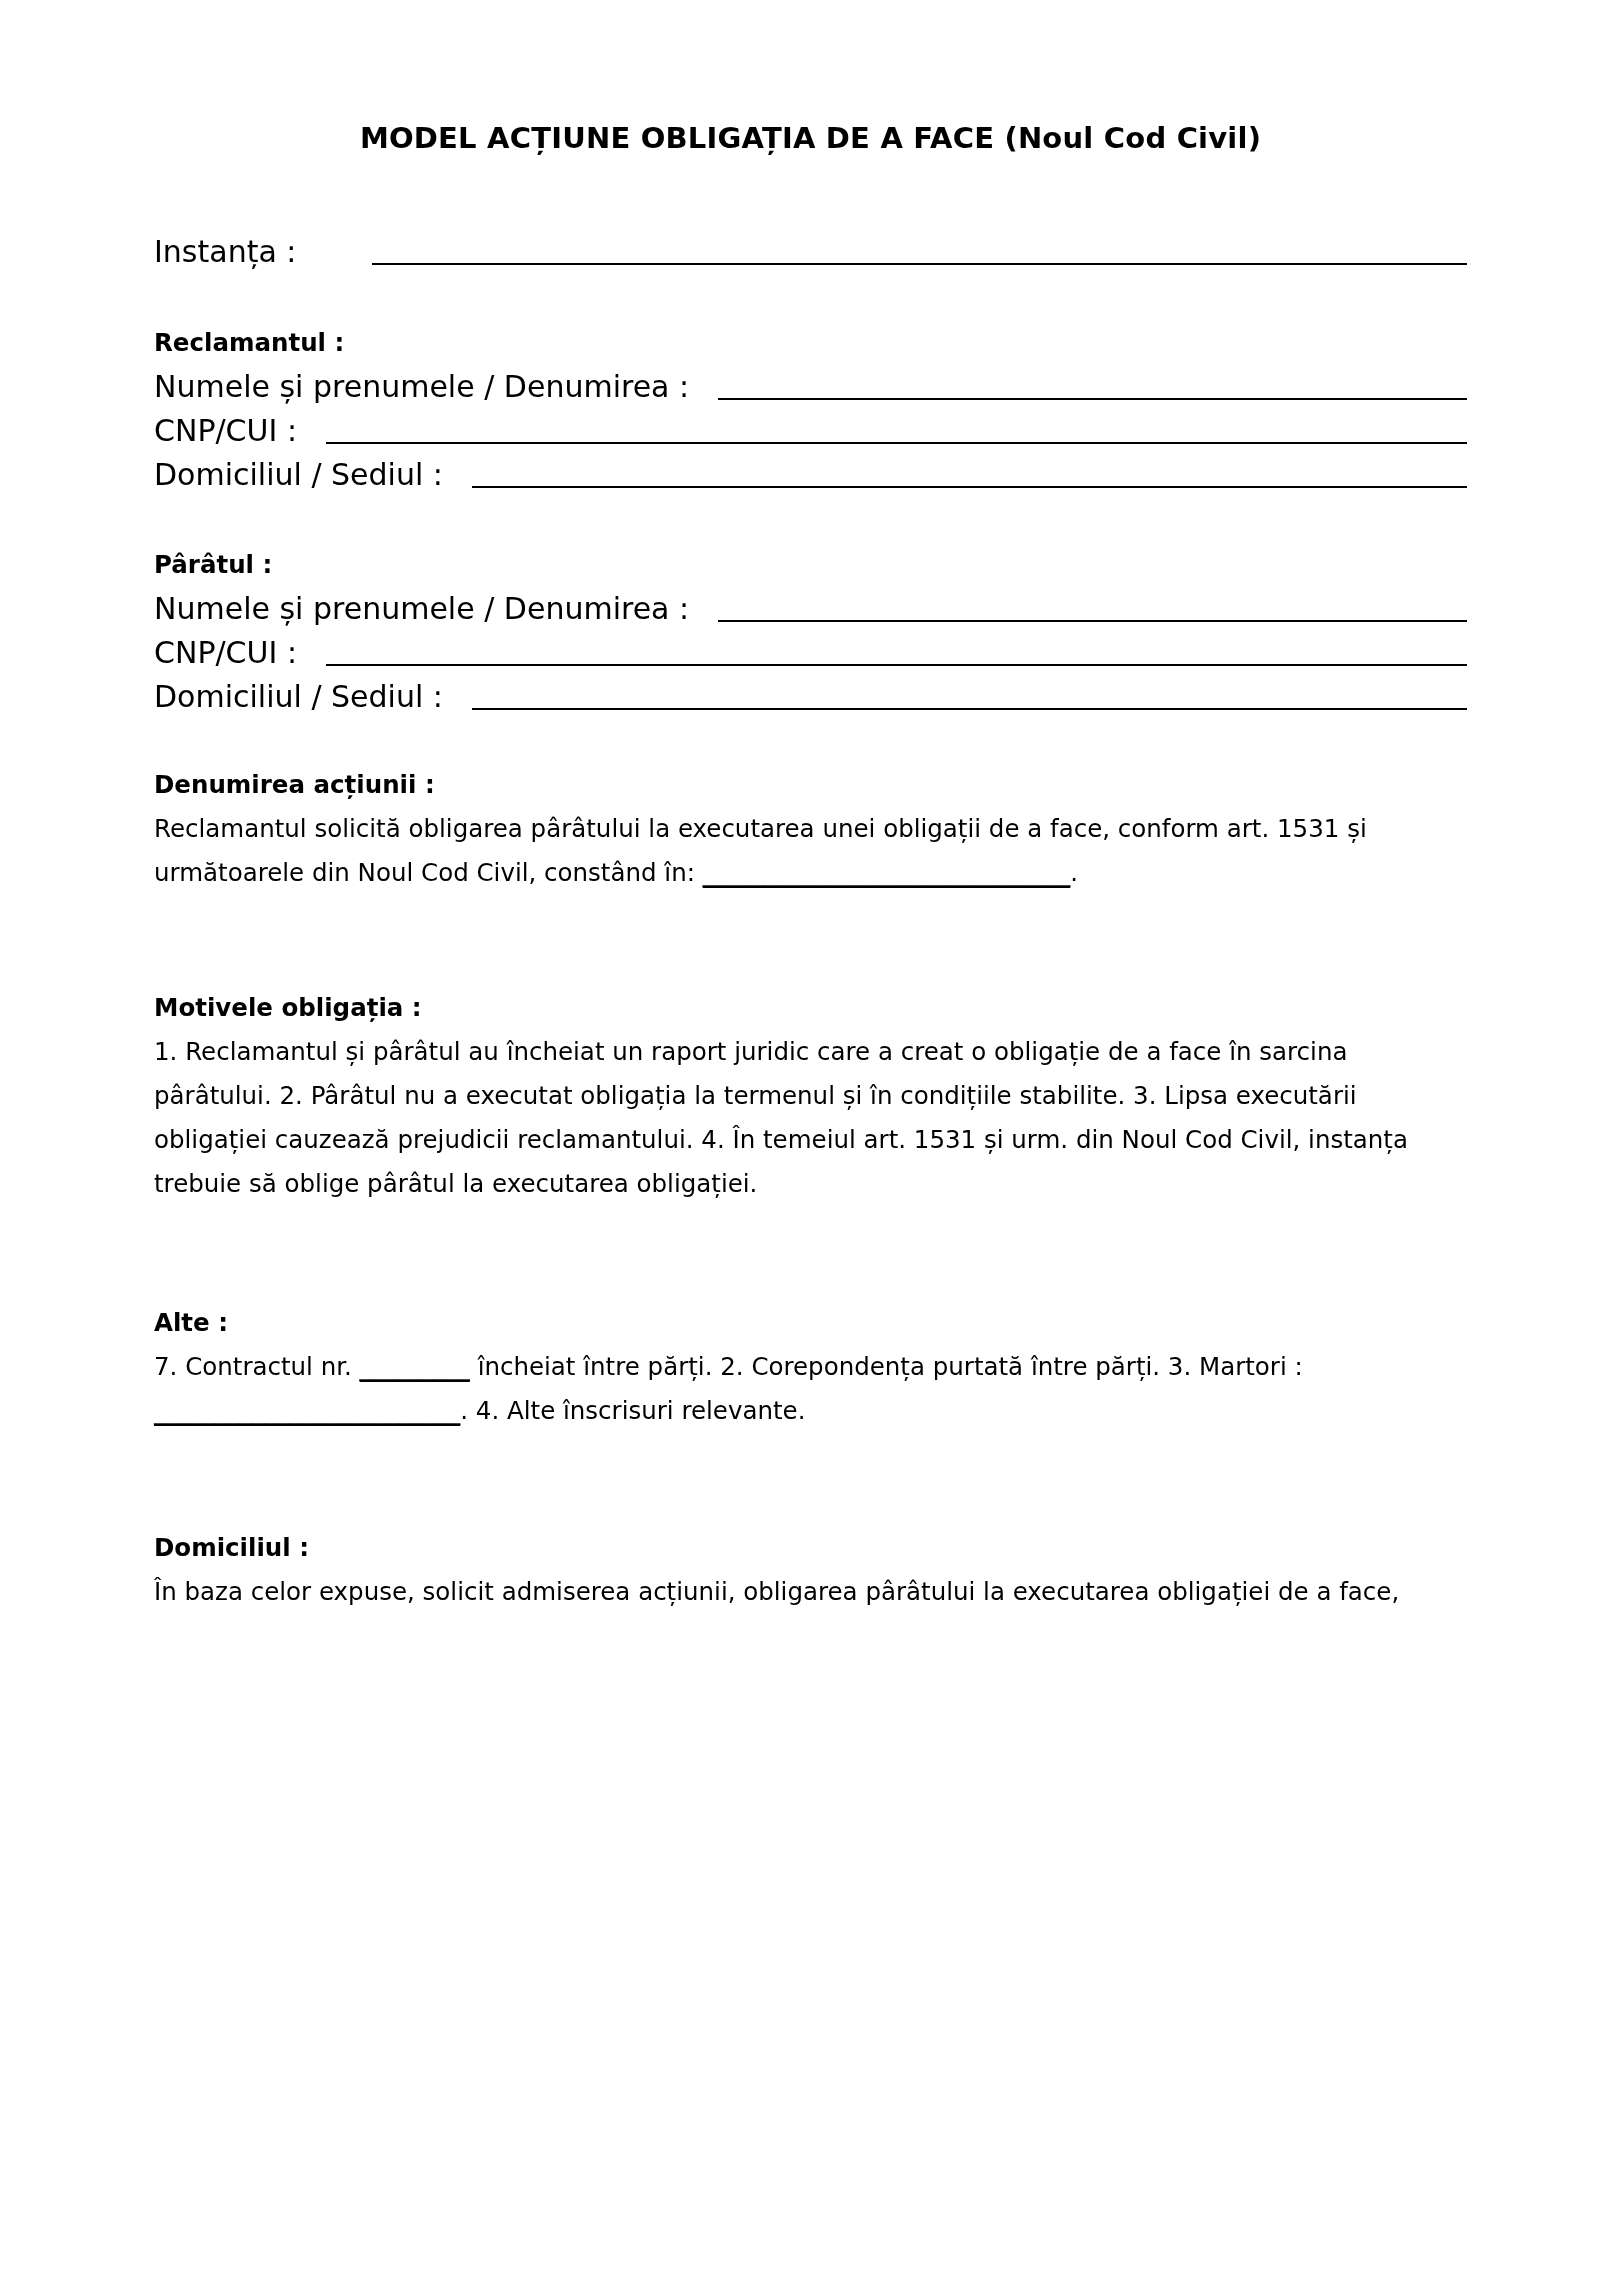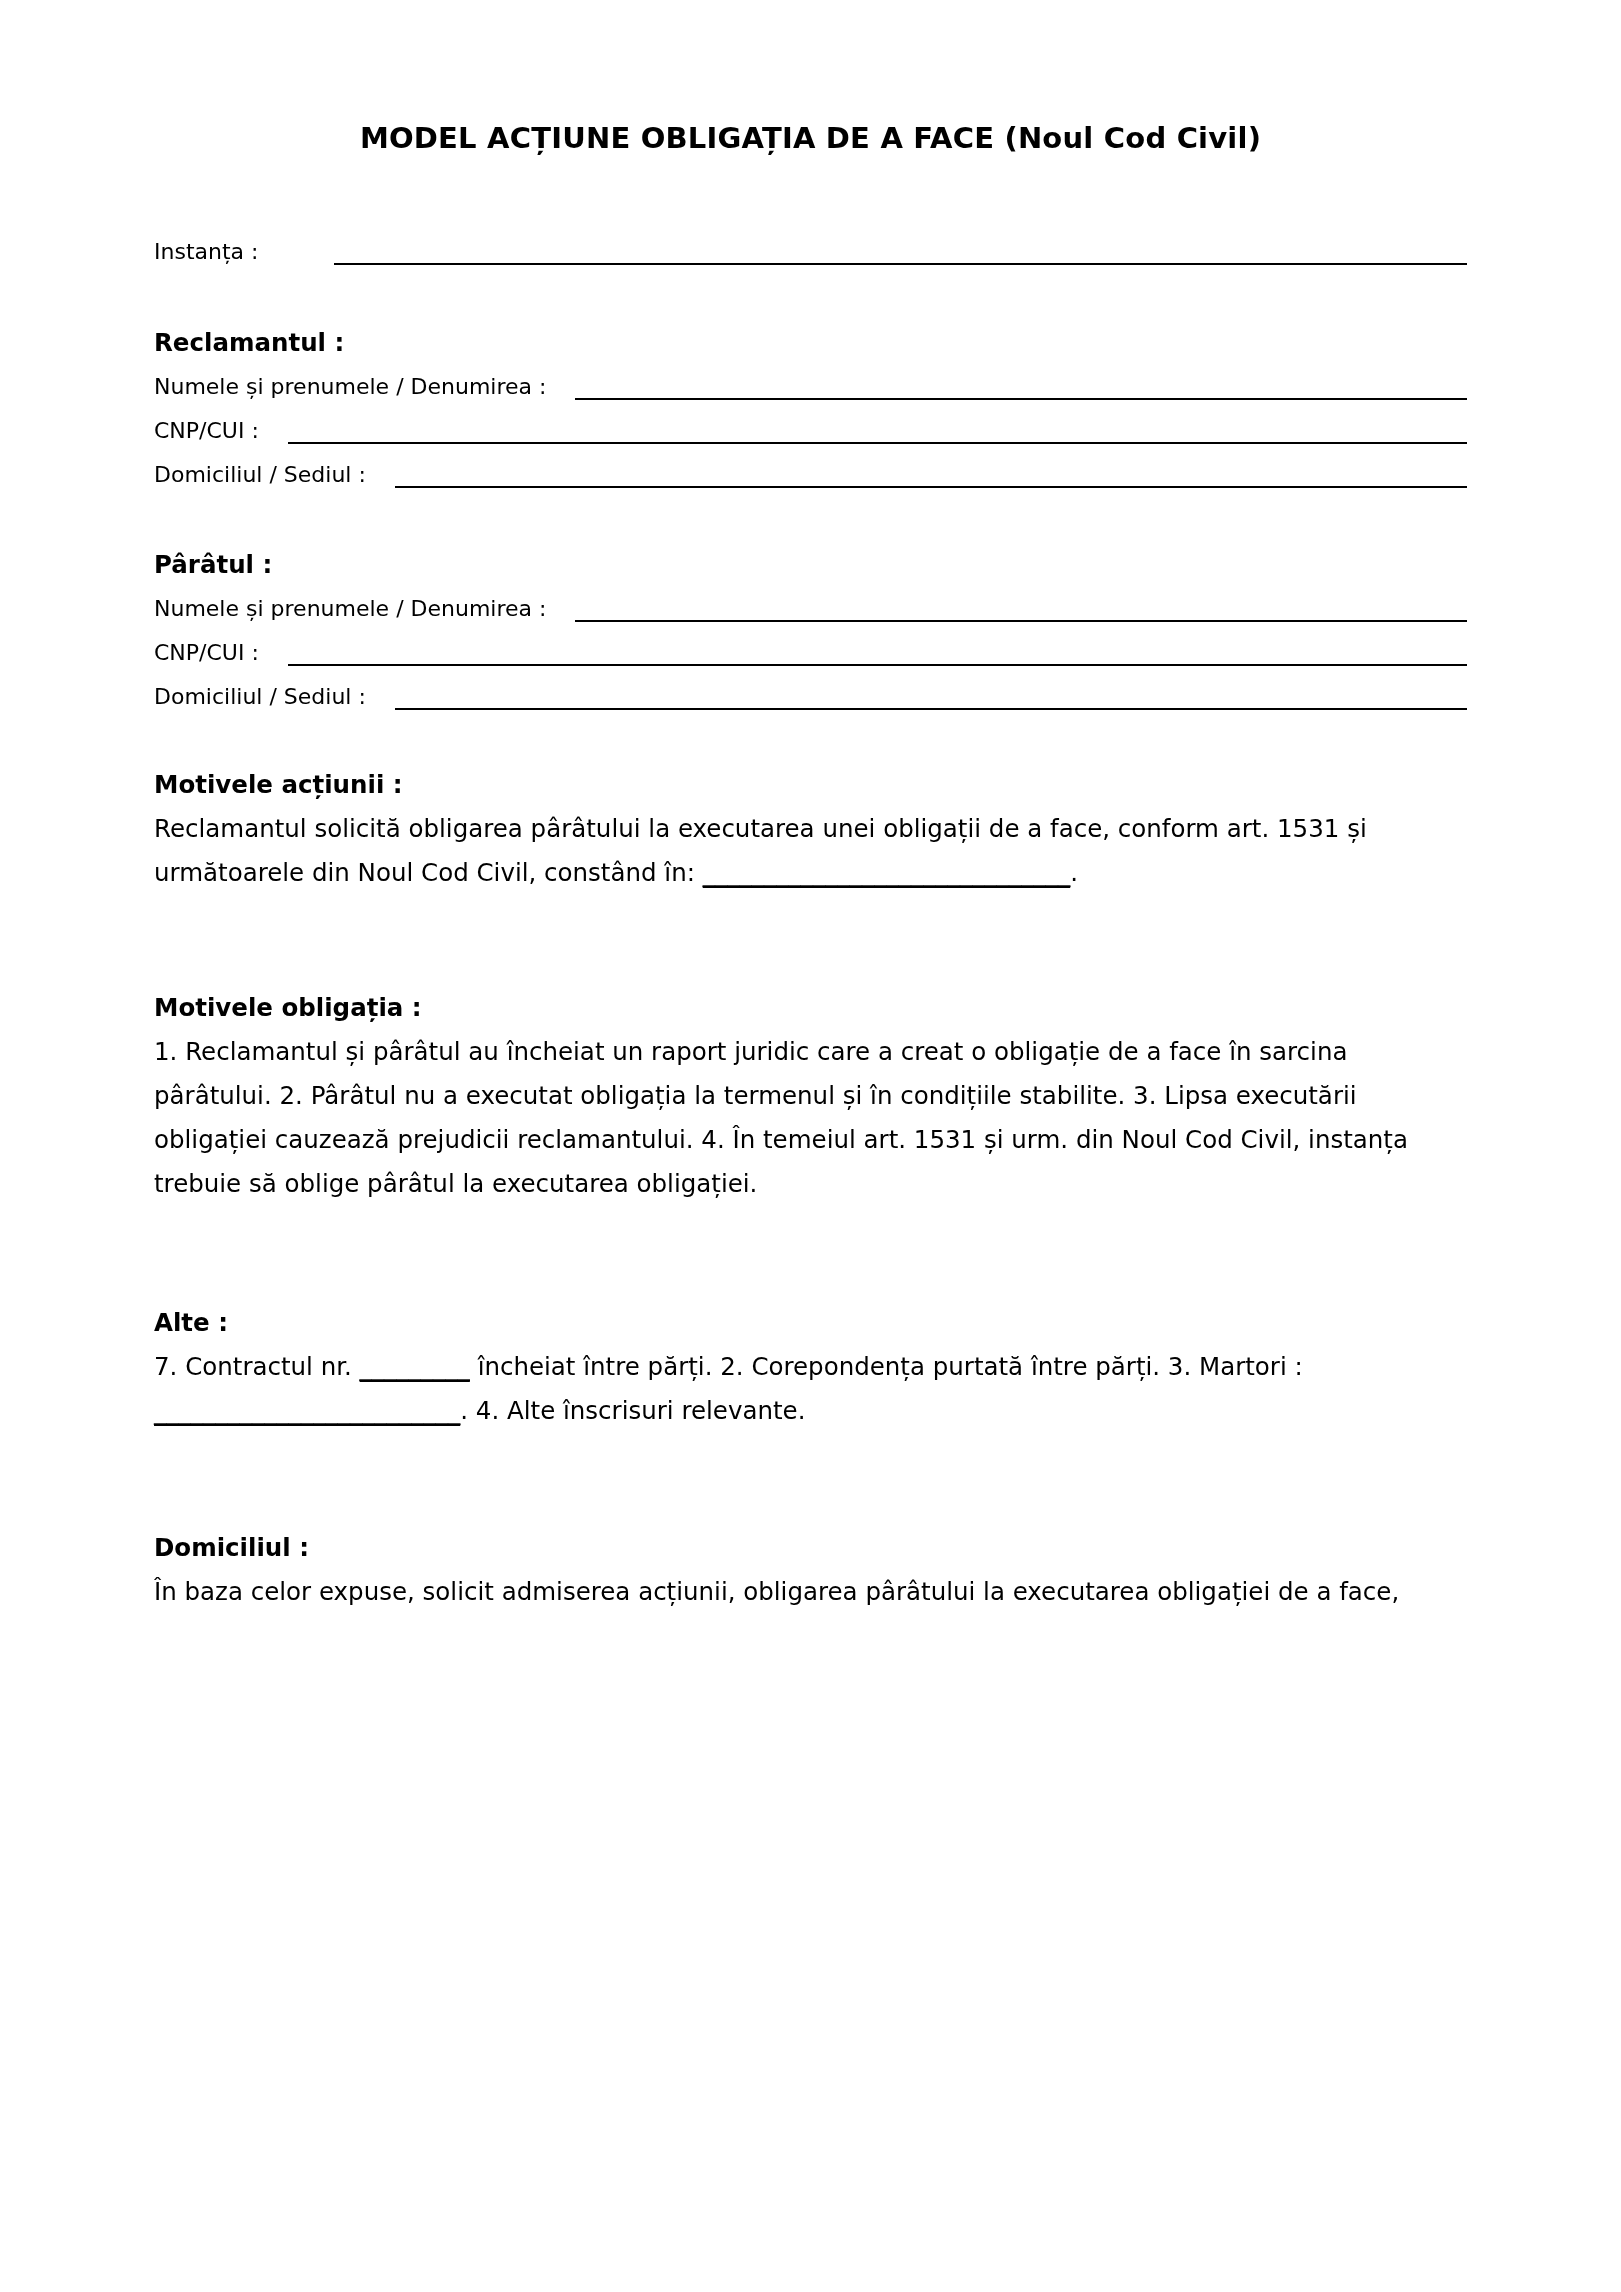--- a/index.html
+++ b/index.html
@@ -42,21 +42,21 @@
     letter-spacing: 0.2px;
     margin: 0;
     padding-top: 120px;
     line-height: 1.25;
   }
 
   
   .field-row {
     display: flex;
     align-items: center;
-    font-size: 22px;
+    font-size: 30px;
     line-height: 44px;
     white-space: nowrap;
   }
   .field-label {
     flex: 0 0 auto;
   }
   .field-rule {
     flex: 1 1 auto;
     position: relative;
     height: 44px;
@@ -144,21 +144,21 @@
     <div class="field-row gap-med">
       <span class="field-label">CNP/CUI :</span>
       <span class="field-rule"></span>
     </div>
 
     <div class="field-row gap-med">
       <span class="field-label">Domiciliul / Sediul :</span>
       <span class="field-rule"></span>
     </div>
 
-    <h2 class="section-heading sec-obiect">Motivele acțiunii :</h2>
+    <h2 class="section-heading sec-obiect">Denumirea acțiunii :</h2>
 
     <p class="body-text"><span>Reclamantul solicită obligarea pârâtului la executarea unei obligații de a face, conform art. 1531 și următoarele din Noul Cod Civil, constând în: </span><span class="blank">______________________________</span><span>.</span></p>
 
     <h2 class="section-heading sec-motive">Motivele obligația :</h2>
 
     <p class="body-text">1. Reclamantul și pârâtul au încheiat un raport juridic care a creat o obligație de a face în sarcina pârâtului. 2. Pârâtul nu a executat obligația la termenul și în condițiile stabilite. 3. Lipsa executării obligației cauzează prejudicii reclamantului. 4. În temeiul art. 1531 și urm. din Noul Cod Civil, instanța trebuie să oblige pârâtul la executarea obligației.</p>
 
     <h2 class="section-heading sec-probe">Alte :</h2>
 
     <p class="body-text"><span>7. Contractul nr. </span><span class="blank">_________</span><span> încheiat între părți. 2. Corepondența purtată între părți. 3. Martori : </span><span class="blank">_________________________</span><span>. 4. Alte înscrisuri relevante.</span></p>

